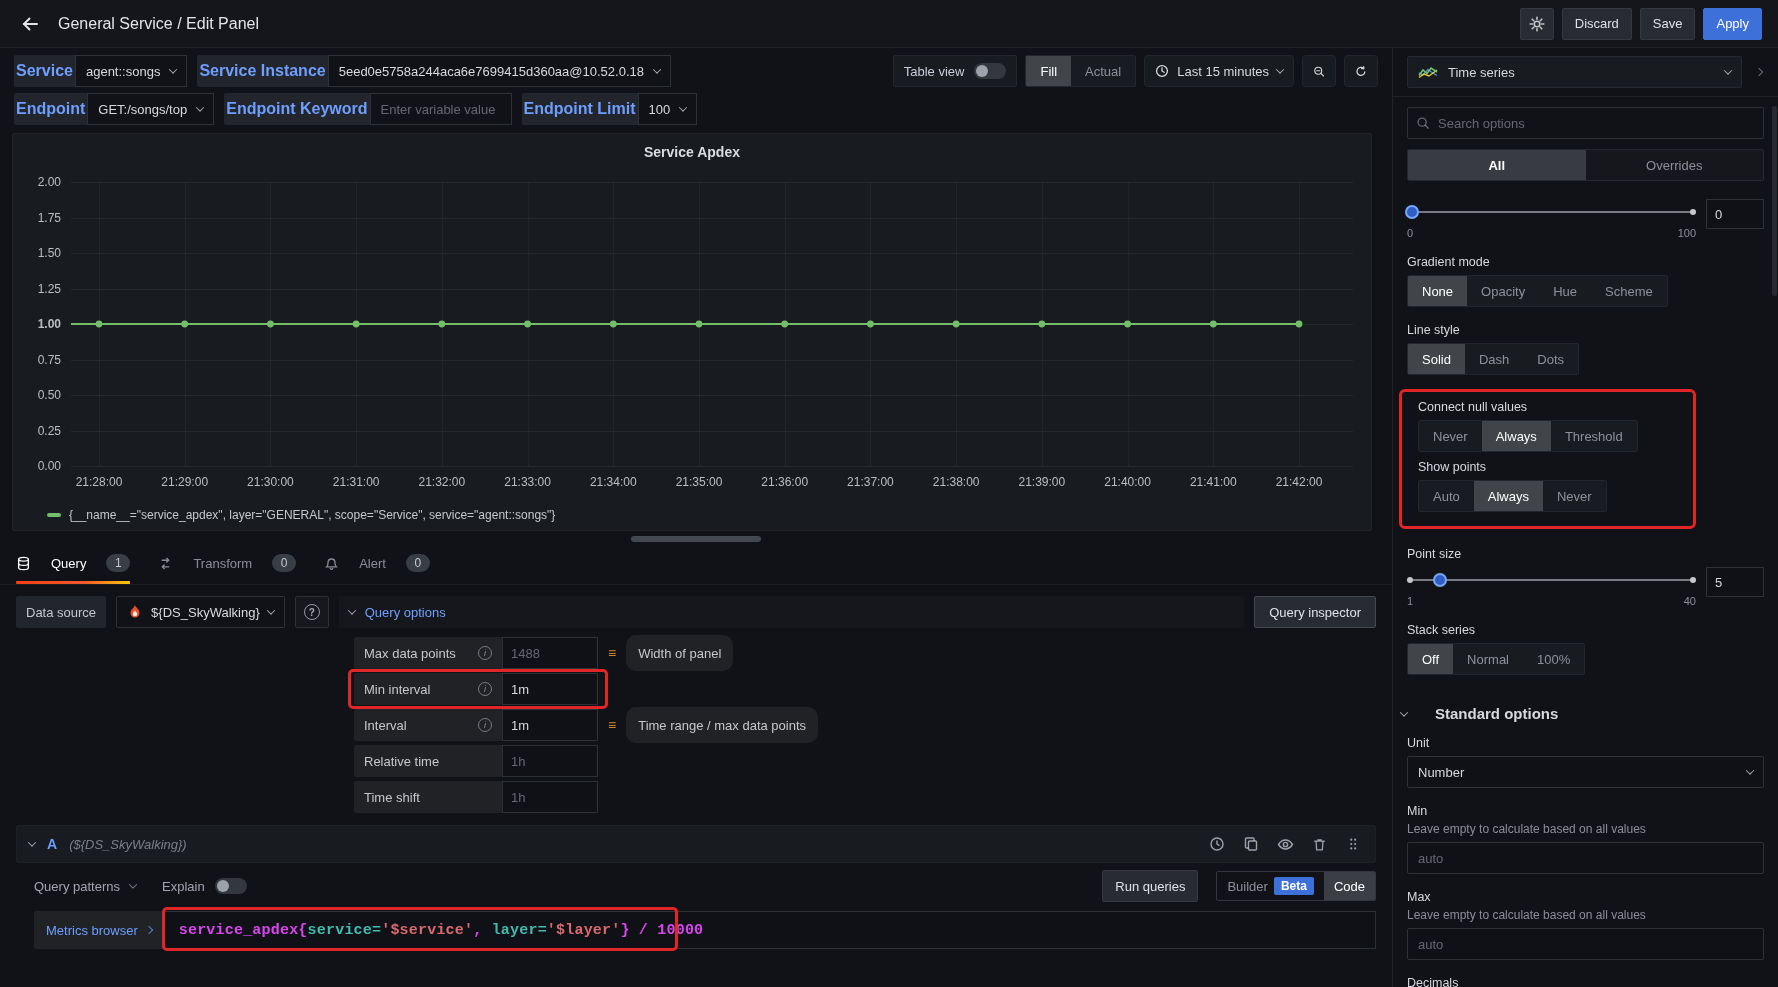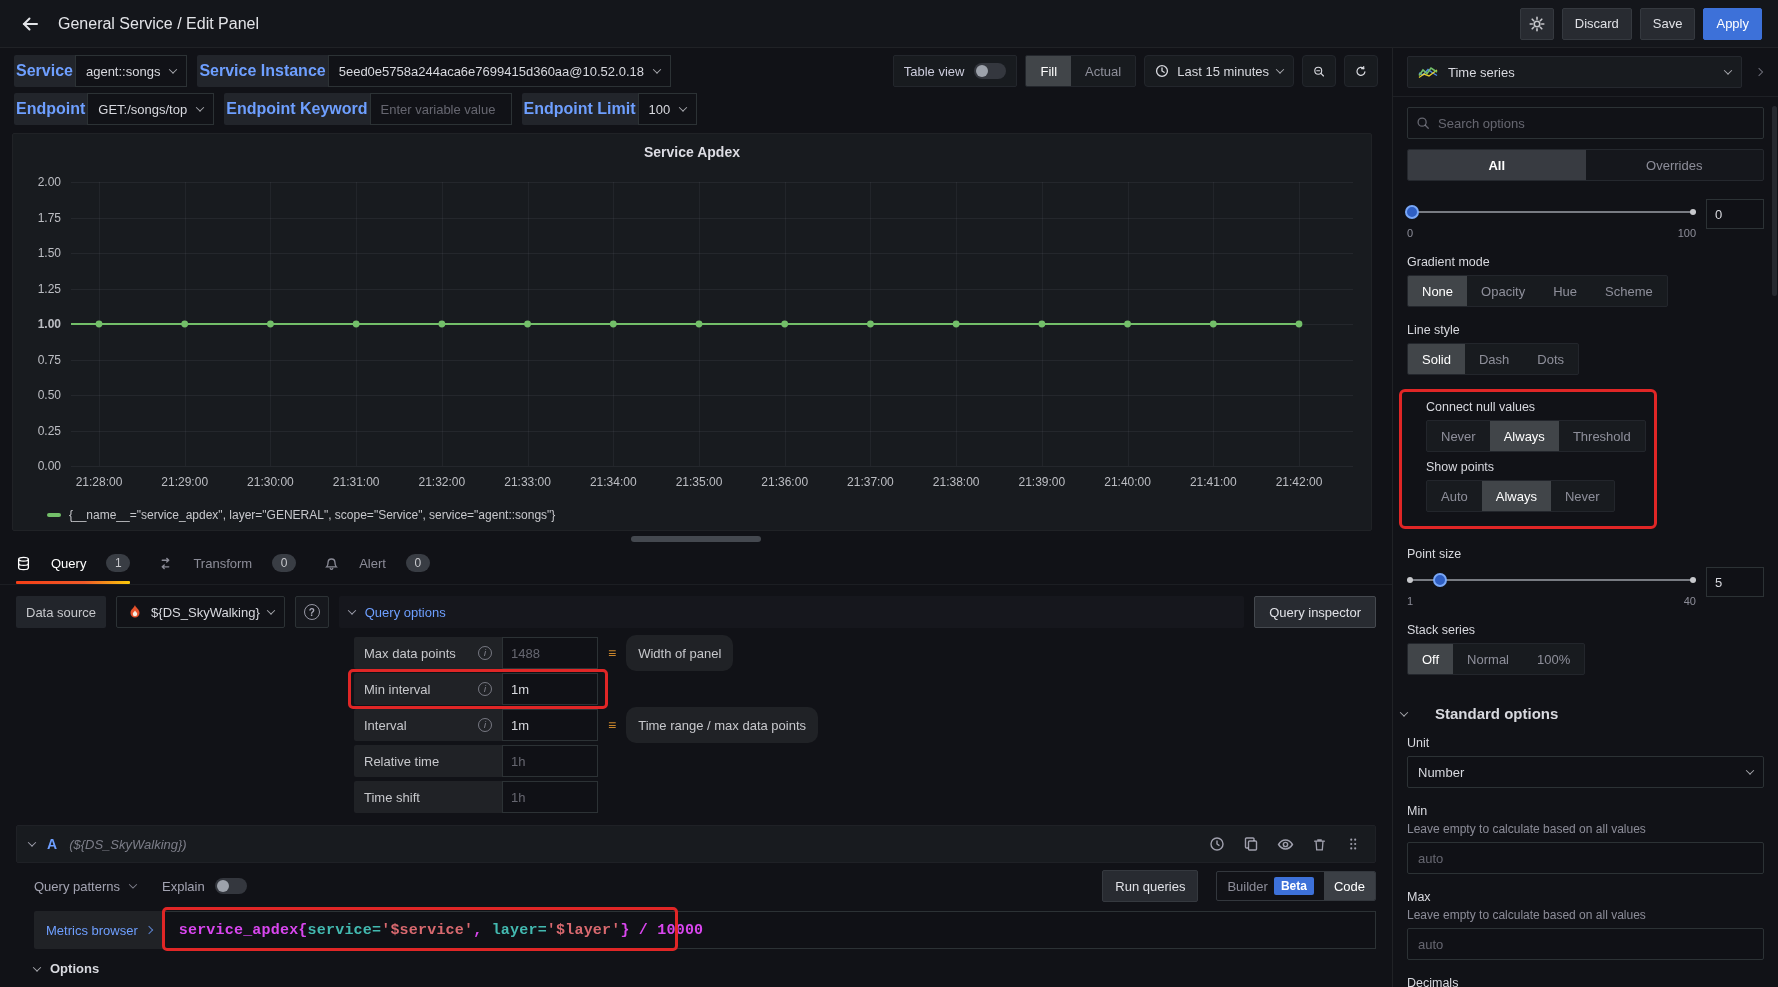--- a/index.html
+++ b/index.html
@@ -154,21 +154,21 @@
   .handle{position:absolute;top:6px;width:14px;height:14px;border-radius:50%;background:#2f5fc4;
     border:2px solid #79a7f7;cursor:pointer;z-index:2}
   .end-dot{position:absolute;top:10px;width:6px;height:6px;border-radius:50%;background:#c7c8cc}
   .slider-labels{display:flex;justify-content:space-between;font-size:11px;color:var(--dim);margin-top:2px}
   .slider-value{width:58px;height:30px;border:1px solid var(--border);background:#101116;color:var(--bright);
     padding:0 8px;font-family:inherit;font-size:13px;outline:none}
 
   .f-block{margin:16px 14px 0}
   .f-label{font-size:12.5px;font-weight:500;color:#d8d9df;margin-bottom:6px}
   .f-desc{font-size:12px;color:var(--dim);margin:-2px 0 6px}
-  .sb-annot-box{margin:14px 0 0 6px;width:258px;border:3px solid var(--red);border-radius:6px;padding:8px 8px 14px 24px}
+  .sb-annot-box{margin:14px 0 0 6px;width:297px;border:3px solid var(--red);border-radius:6px;padding:8px 8px 14px 16px}
   .sb-annot-box .f-block{margin:8px 0 0 0}
   .sb-section{display:flex;align-items:center;gap:28px;margin:30px 8px 0;font-size:15px;font-weight:600;color:#d8d9df;cursor:pointer}
   .sb-select{margin-top:6px;height:32px;border:1px solid var(--border);background:#101116;border-radius:2px;
     display:flex;align-items:center;justify-content:space-between;padding:0 10px;color:var(--bright);cursor:pointer}
   .sb-input{width:100%;height:32px;border:1px solid var(--border);background:#101116;border-radius:2px;
     padding:0 10px;color:var(--bright);font-family:inherit;font-size:13px;outline:none}
   .sb-input::placeholder{color:var(--dim2)}
   .sb-scroll{position:absolute;right:1px;top:58px;width:5px;height:190px;background:#3c4047;border-radius:3px;opacity:.5}
 
   svg.ic{display:block}
@@ -503,24 +503,20 @@
 
       <div class="code-row">
         <div class="annot" style="left:128px;top:-4px;width:516px;height:44px"></div>
         <div class="code-chip">
           <span>Metrics browser</span>
           <span class="cv-r"></span>
         </div>
         <div class="code-input" id="promql"><span class="pq-plain">service_apdex{</span><span class="pq-label">service=</span><span class="pq-string">'$service'</span><span class="pq-plain">, </span><span class="pq-label">layer=</span><span class="pq-string">'$layer'</span><span class="pq-plain">} / 10000</span></div>
       </div>
 
-      <div class="footer-options">
-        <span class="cv-d"></span>
-        <span>Options</span>
-      </div>
     </div>
   </div>
 
   <div class="sb">
 
     <div class="sb-viz">
       <div class="sb-viz-select">
         <svg class="ic" width="20" height="13" viewBox="0 0 20 13" fill="none">
           <polyline points="1,7 5,9 10,3.5 14,6.5 19,9.5" stroke="#5794f2" stroke-width="1.4" opacity=".9"></polyline>
           <polyline points="1,11.5 6,8 11,10 19,4" stroke="#fade2a" stroke-width="1.4" opacity=".9"></polyline>

